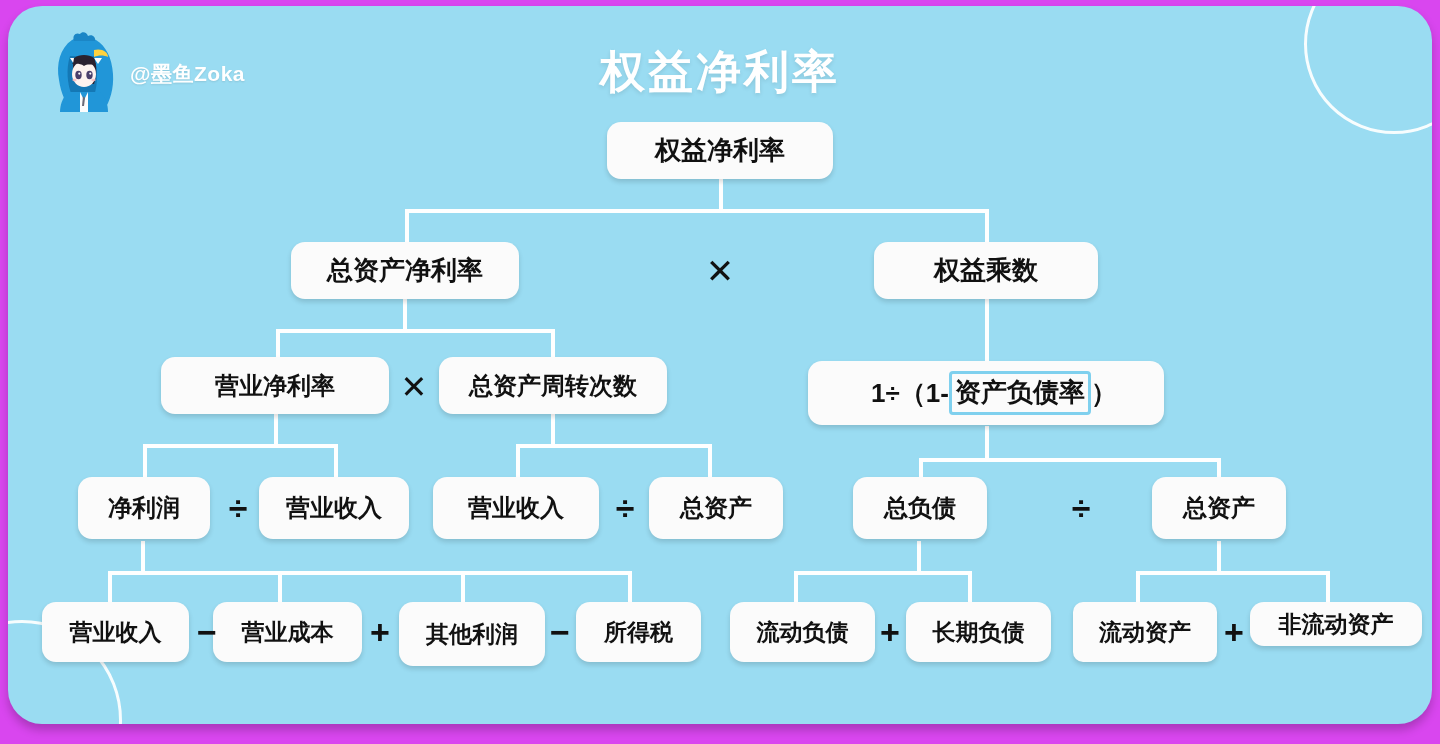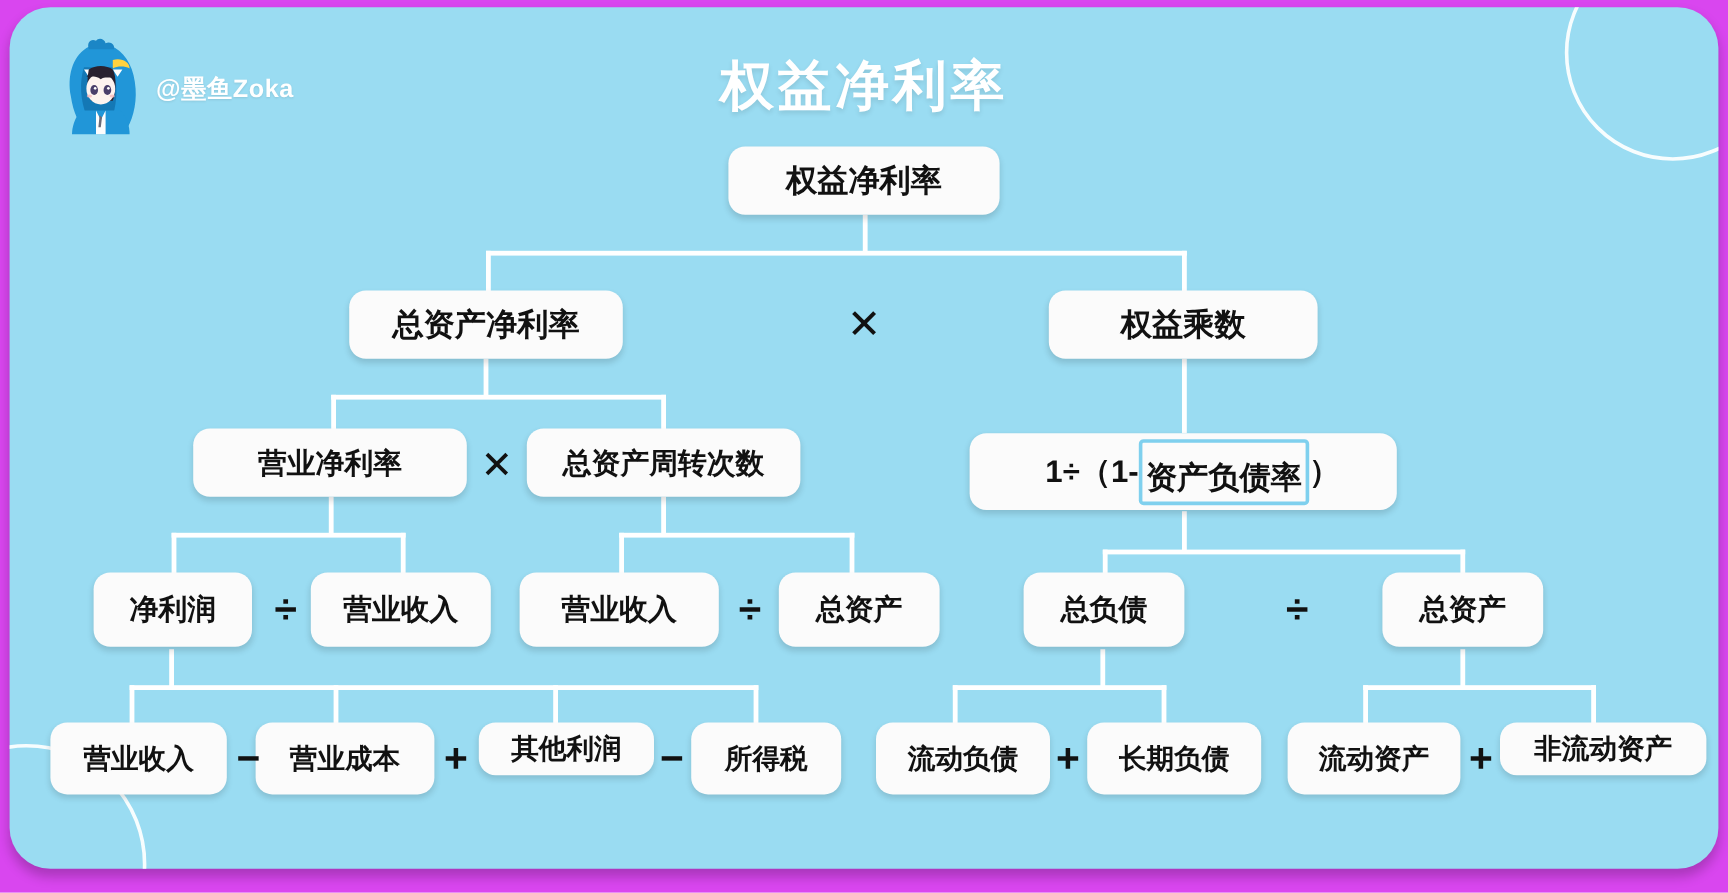--- a/index.html
+++ b/index.html
@@ -94,21 +94,21 @@
   .op-times { font-size: 32px; }
   .op-times-lg { font-size: 34px; }
   .op-div { font-size: 34px; }
   .op-plus { font-size: 34px; }
   .op-minus { font-size: 34px; }
 
   
   .hl {
     border: 3px solid #7fd0ee;
     border-radius: 4px;
-    padding: 12px 3px 2px 3px;
+    padding: 1px 3px 2px 3px;
     display: inline-block;
   }
   .formula { display: flex; align-items: center; margin-left: 16px; }
 </style>
 </head>
 <body>
 
 <div id="stage">
   <div id="panel">
 
@@ -247,37 +247,37 @@
     </div>
 
     <div class="node s3" style="left:34px; top:596px; width:147px; height:60px;">
       <span>营业收入</span>
     </div>
     <div class="op op-minus" style="left:184px; top:612px; width:30px; height:28px;">−</div>
     <div class="node s3" style="left:205px; top:596px; width:149px; height:60px;">
       <span>营业成本</span>
     </div>
     <div class="op op-plus" style="left:356px; top:610px; width:32px; height:32px;">+</div>
-    <div class="node s3" style="left:391px; top:596px; width:146px; height:44px;">
+    <div class="node s3" style="left:391px; top:596px; width:146px; height:64px;">
       <span>其他利润</span>
     </div>
     <div class="op op-minus" style="left:537px; top:612px; width:30px; height:28px;">−</div>
     <div class="node s3" style="left:568px; top:596px; width:125px; height:60px;">
       <span>所得税</span>
     </div>
 
     <div class="node s3" style="left:722px; top:596px; width:145px; height:60px;">
       <span>流动负债</span>
     </div>
     <div class="op op-plus" style="left:866px; top:610px; width:32px; height:32px;">+</div>
     <div class="node s3" style="left:898px; top:596px; width:145px; height:60px;">
       <span>长期负债</span>
     </div>
 
-    <div class="node s3" style="left:1065px; top:596px; width:144px; height:60px;">
+    <div class="node s3" style="left:1065px; top:596px; width:144px; height:60px;border-radius:10px;">
       <span>流动资产</span>
     </div>
     <div class="op op-plus" style="left:1210px; top:610px; width:32px; height:32px;">+</div>
     <div class="node s3" style="left:1242px; top:596px; width:172px; height:44px;">
       <span>非流动资产</span>
     </div>
 
   </div>
 </div>
 

